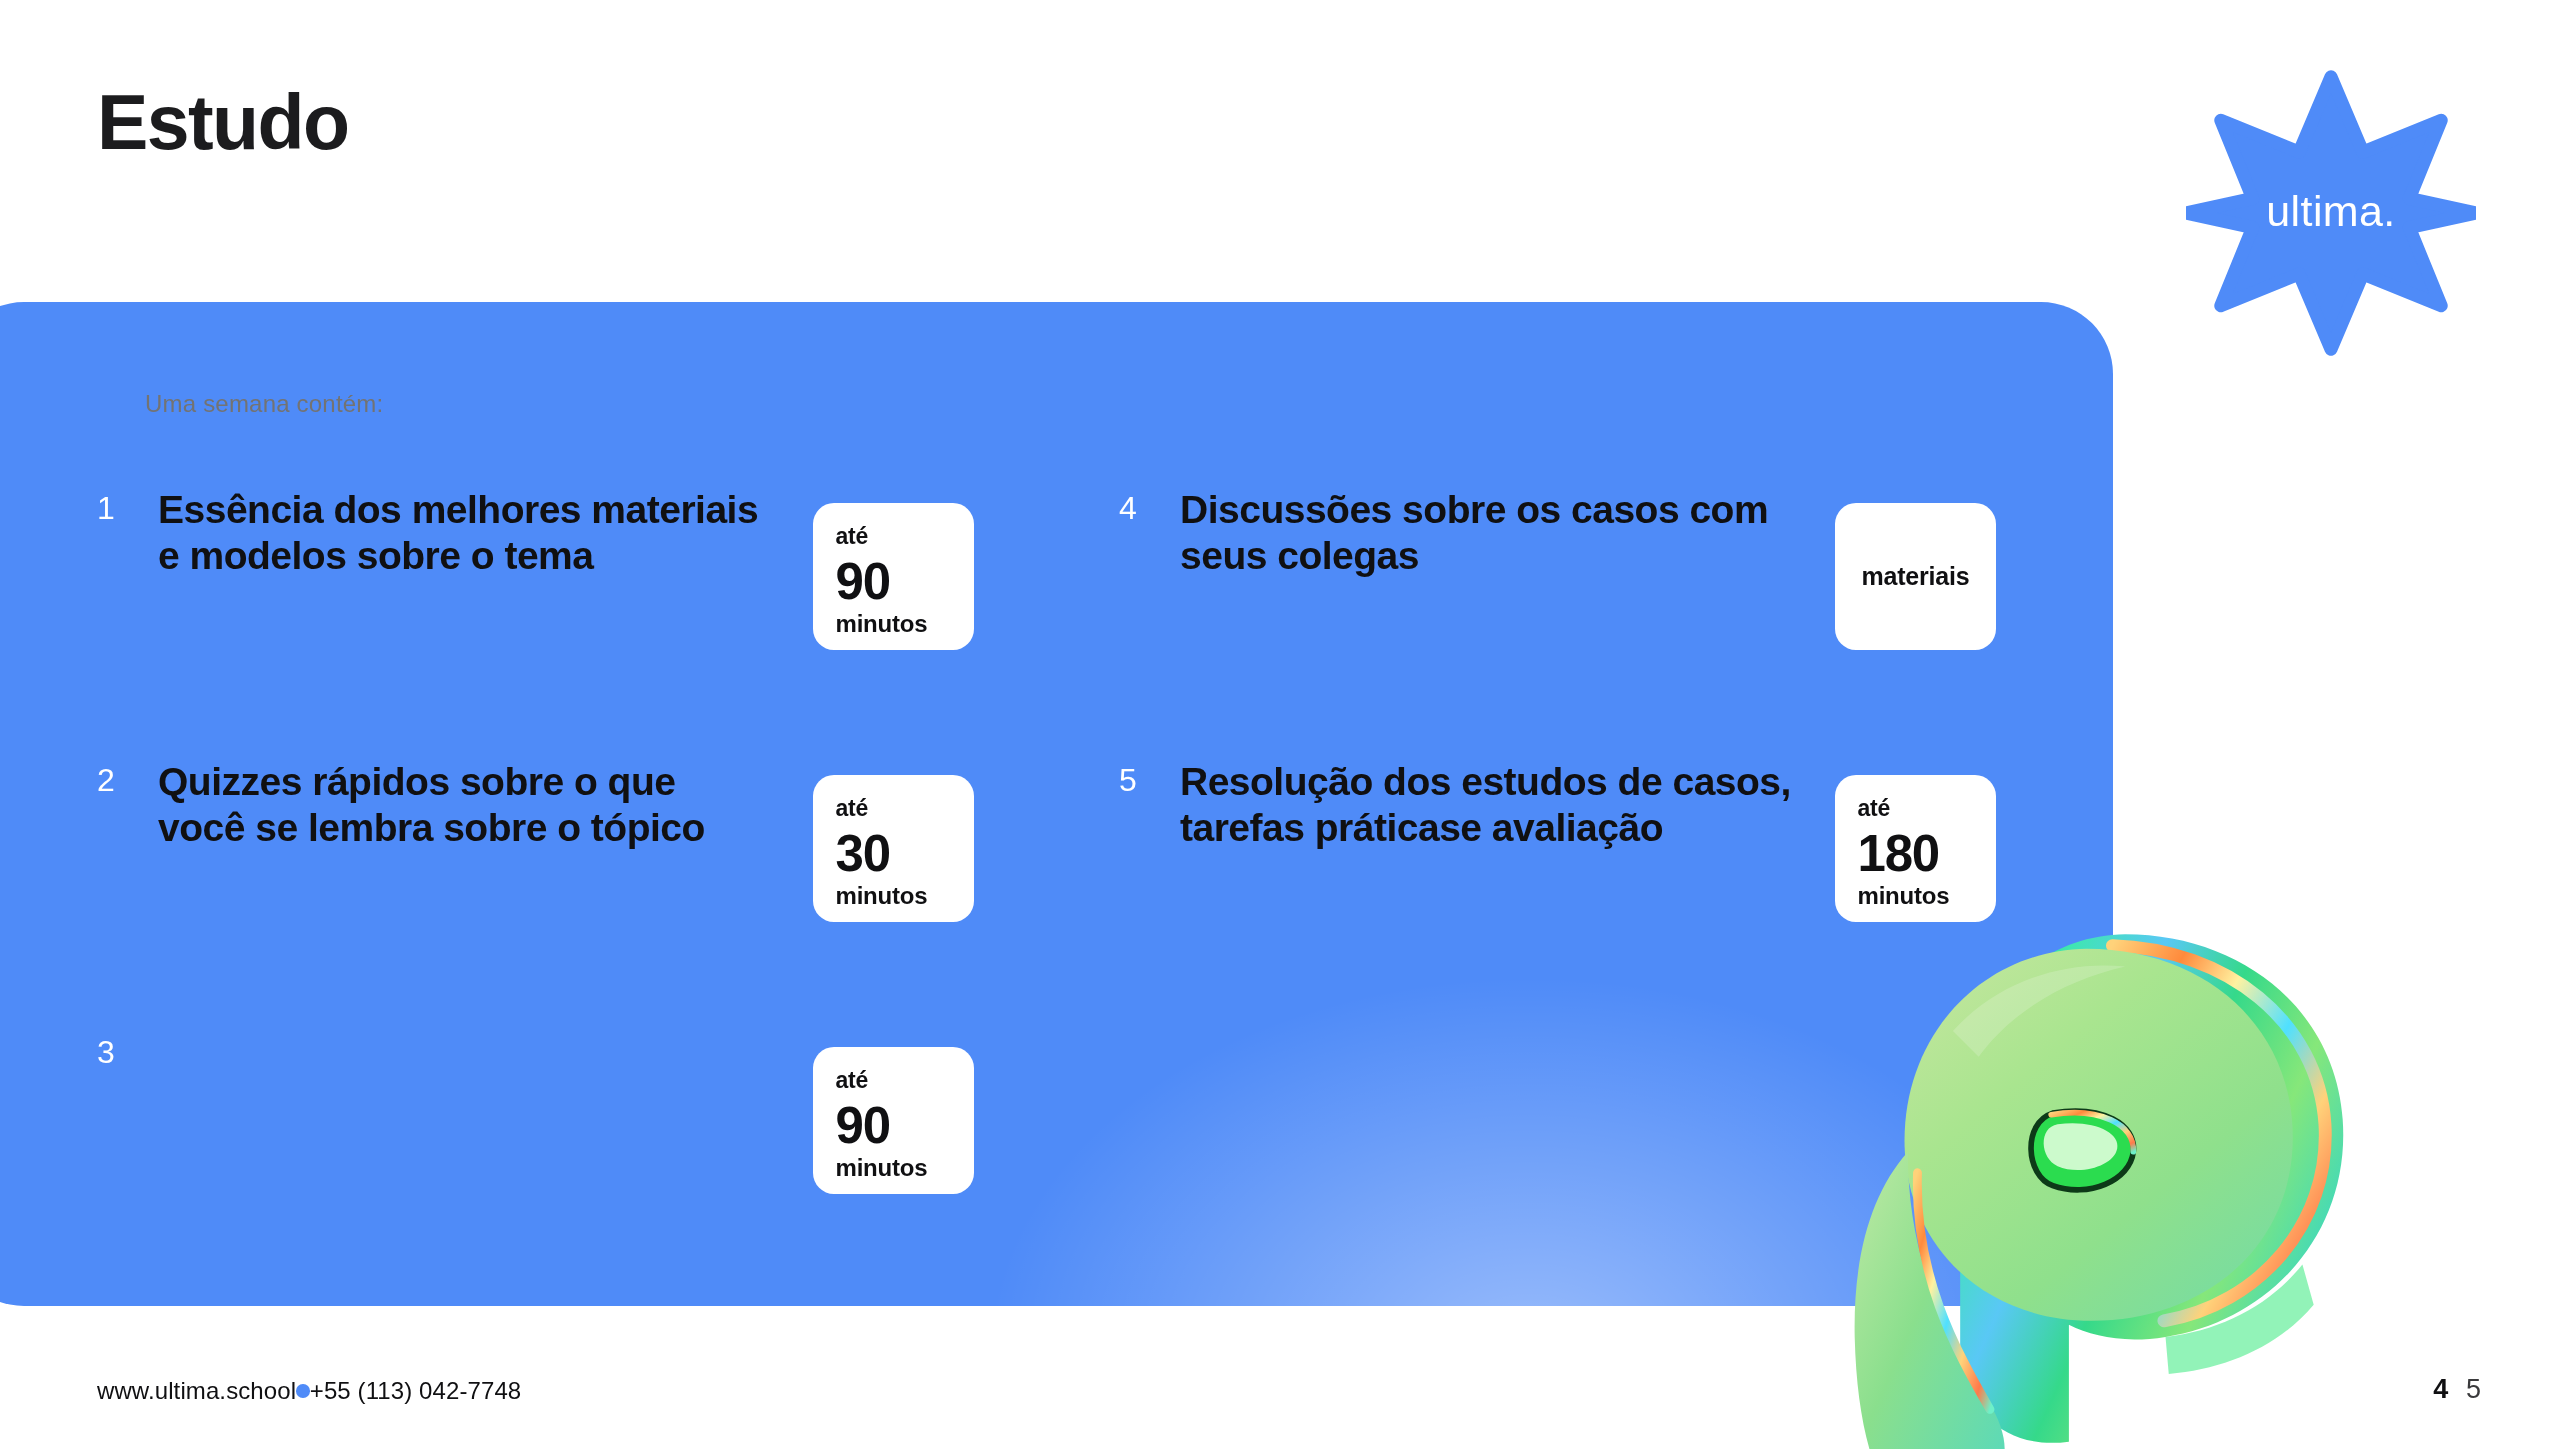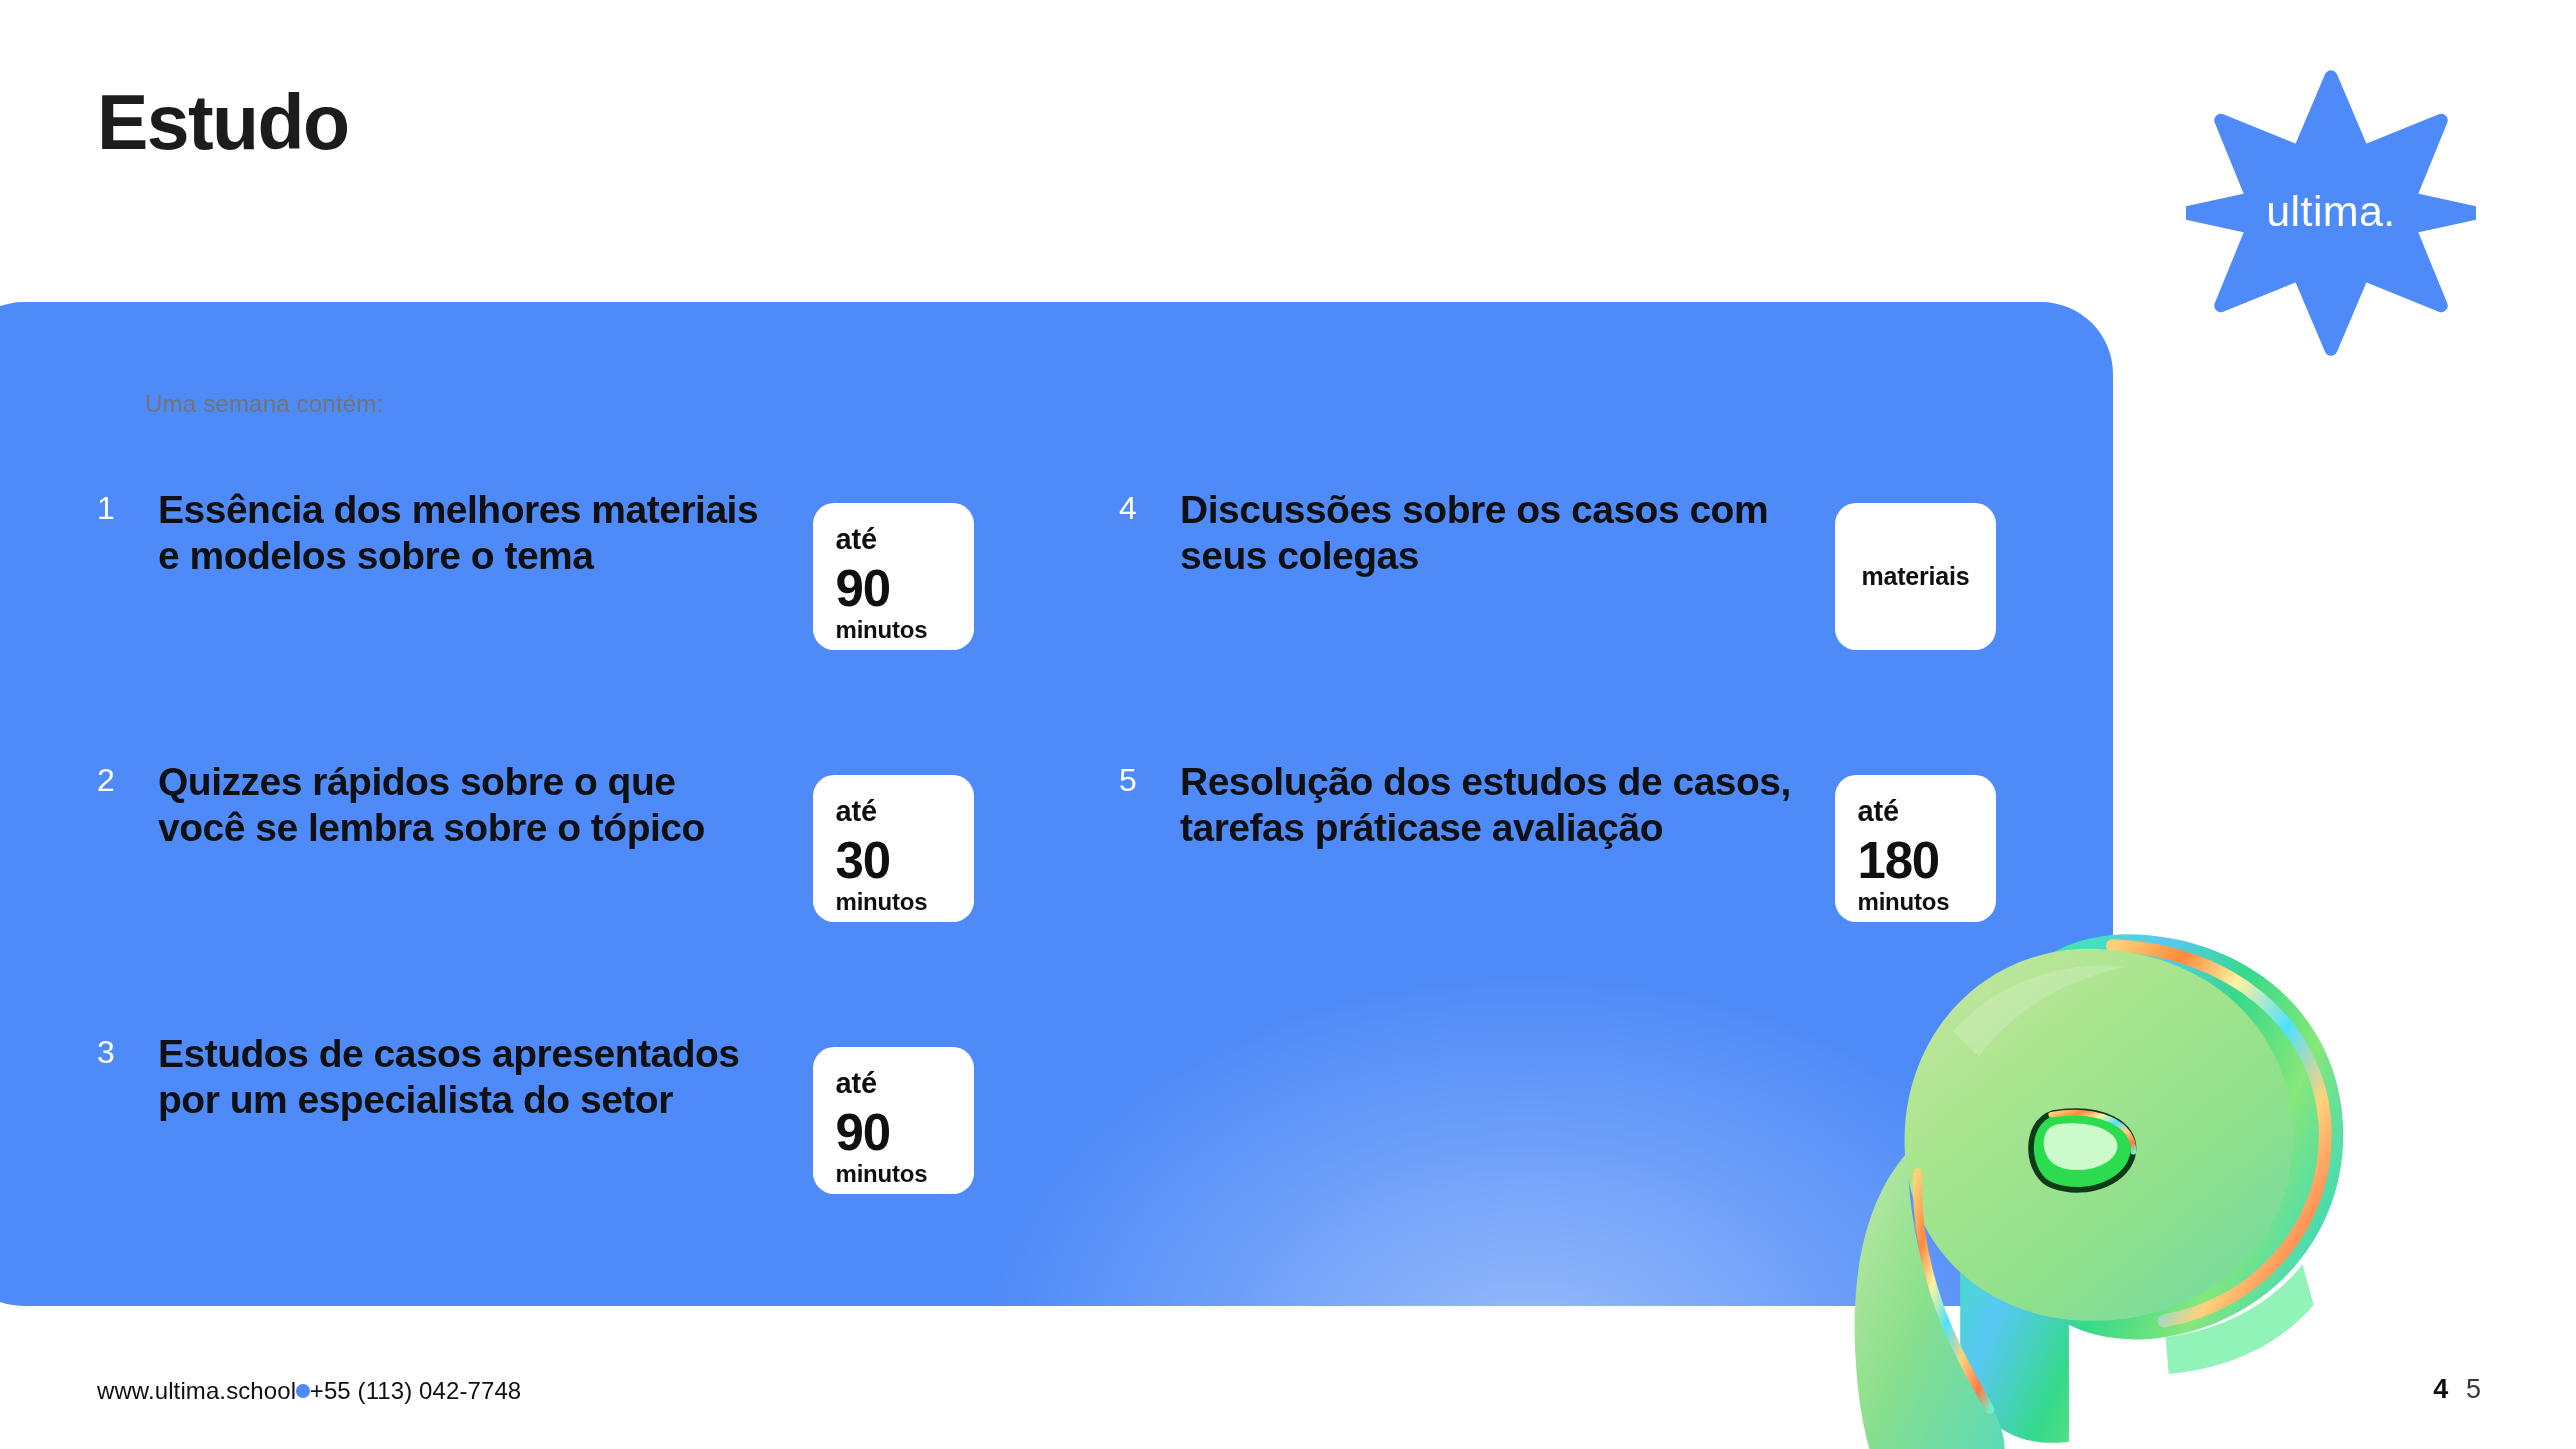--- a/index.html
+++ b/index.html
@@ -101,21 +101,21 @@
     top:16px;
     width:161px; height:147px;
     background:#ffffff;
     border-radius:21px;
     padding:21px 0 0 22.5px;
   }
   .badge.in-left { left:716px; }
   .badge.in-right{ left:716px; }
 
   .badge-pre{
-    font-size:29px;
+    font-size:23px;
     font-weight:600;
     color:#101012;
     line-height:1.1;
     letter-spacing:-0.2px;
   }
   .badge-value{
     font-size:51px;
     font-weight:700;
     color:#101012;
     line-height:1.08;
@@ -217,21 +217,20 @@
     <div class="item-text">Quizzes rápidos sobre o que você se lembra sobre o tópico</div>
     <div class="badge in-left">
       <div class="badge-pre">até</div>
       <div class="badge-value">30</div>
       <div class="badge-unit">minutos</div>
     </div>
   </div>
 
   <div class="item">
     <div class="item-num">3</div>
-    <div class="item-text">Estudos de casos apresentados por um especialista do setor</div>
     <div class="badge in-left">
       <div class="badge-pre">até</div>
       <div class="badge-value">90</div>
       <div class="badge-unit">minutos</div>
     </div>
   </div>
 
 </div>
 
 <div class="col col-right">

